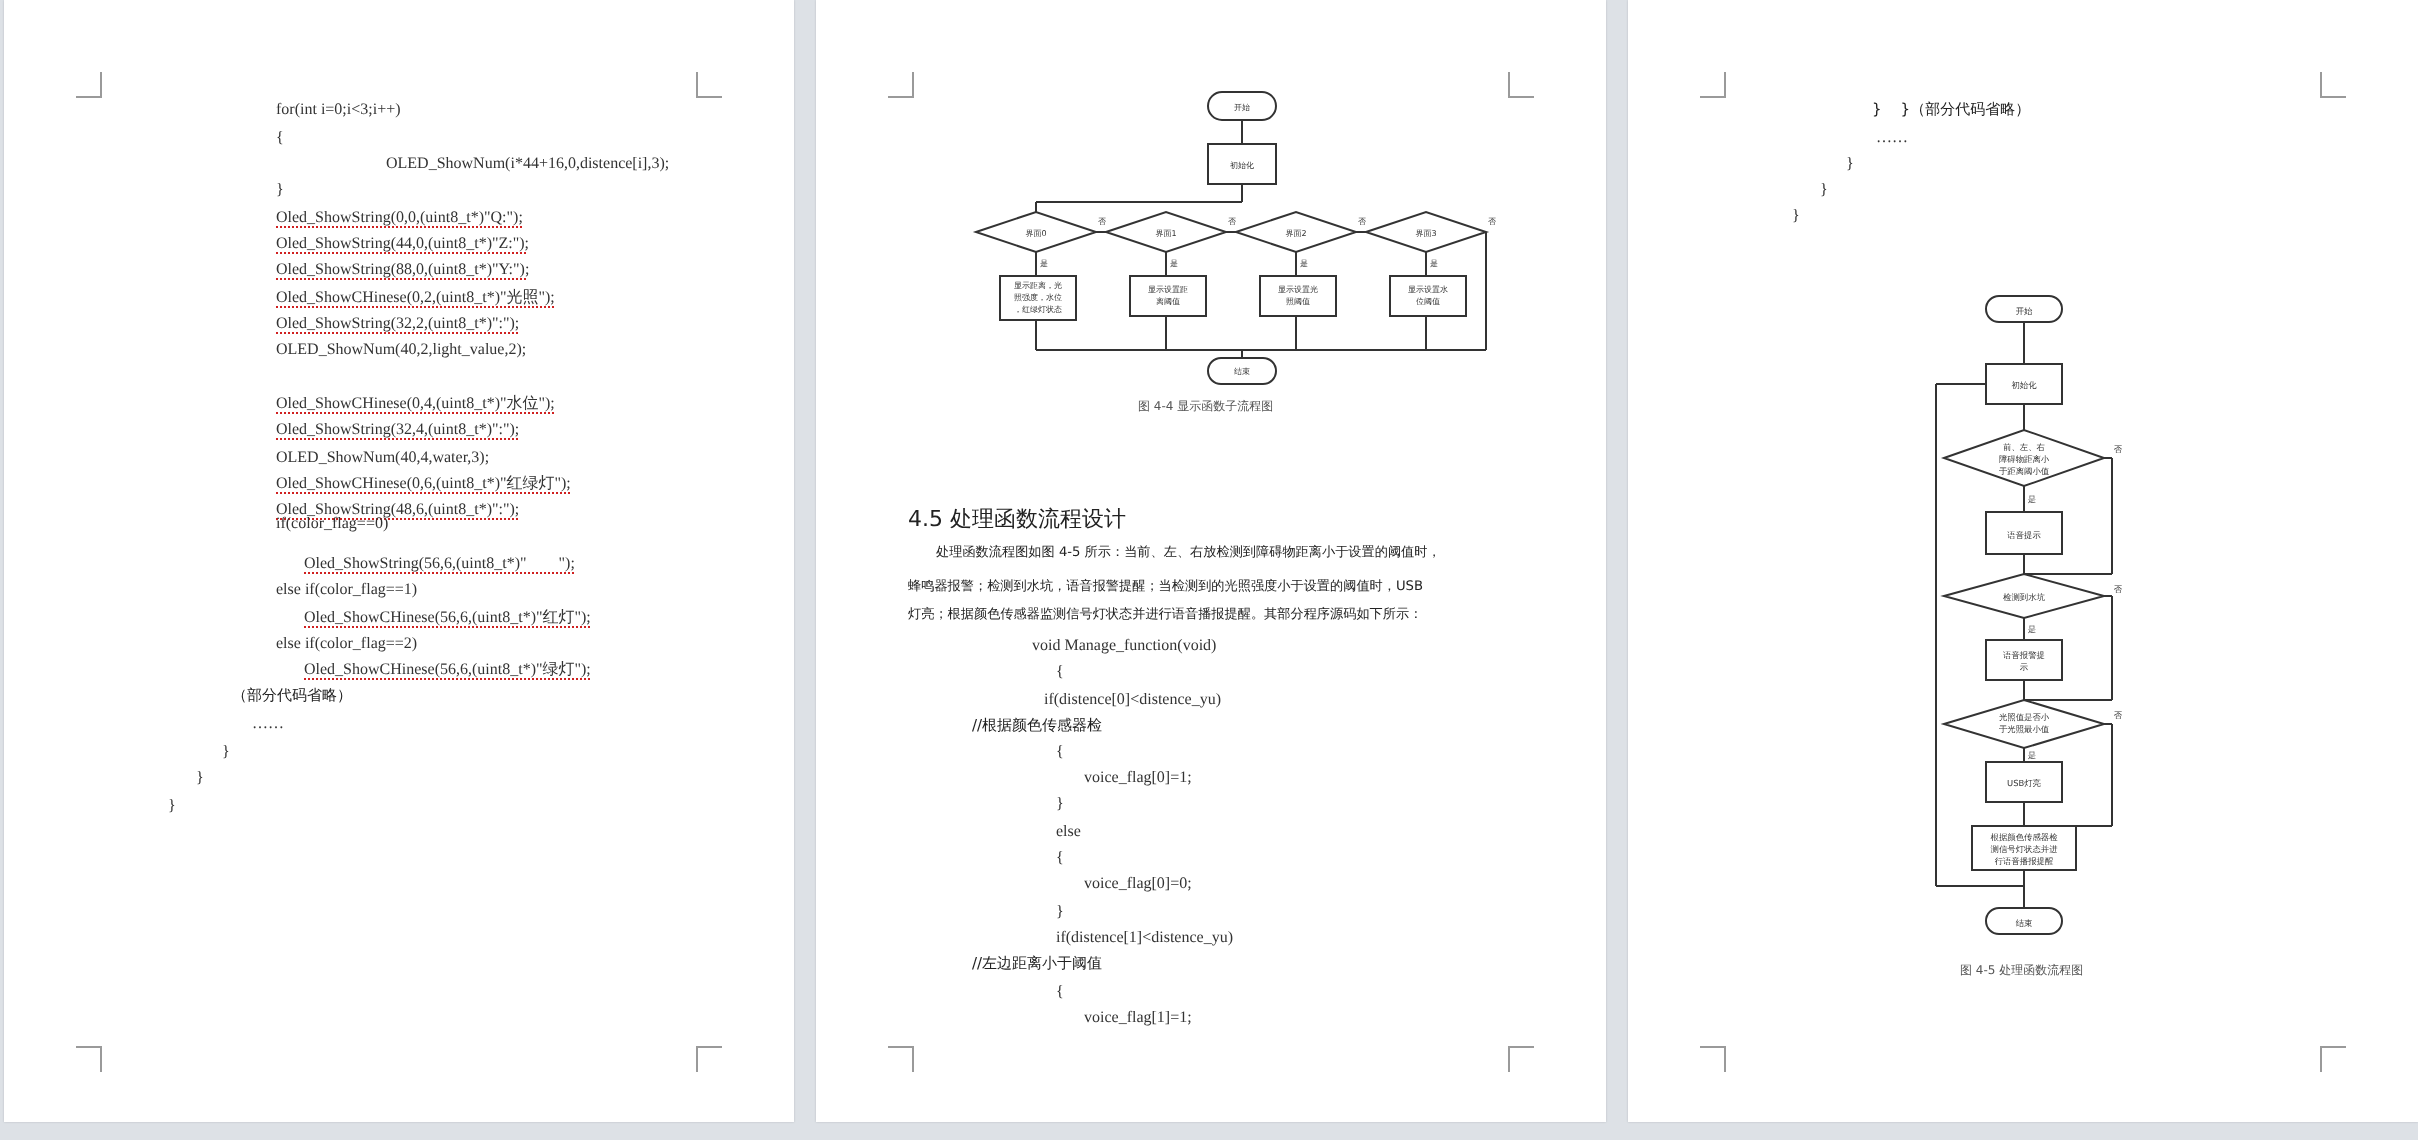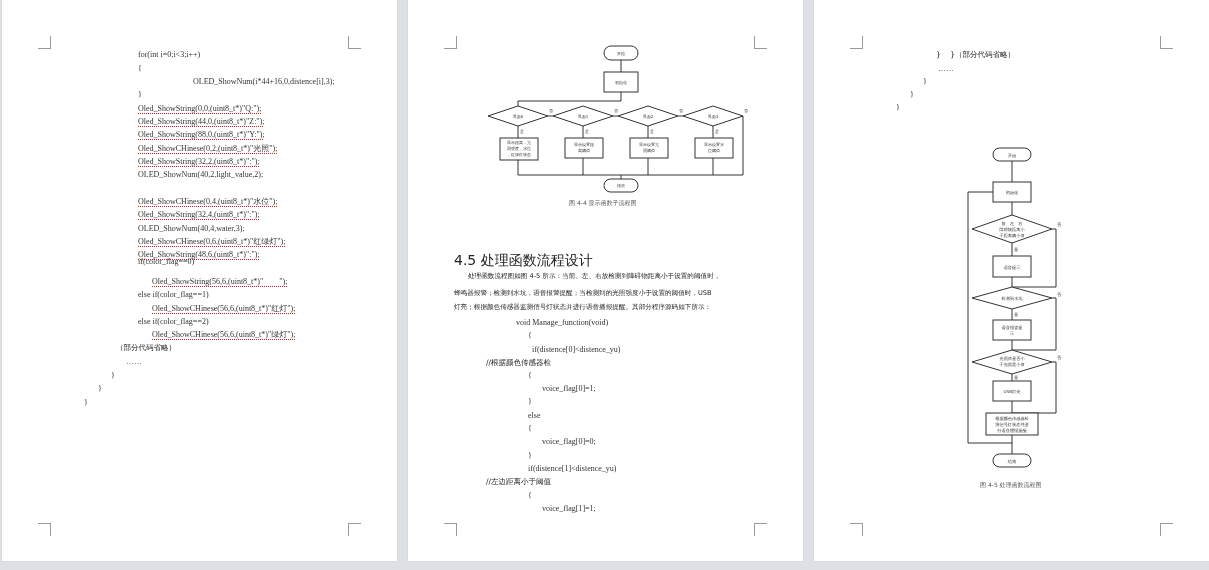--- a/index.html
+++ b/index.html
@@ -11,21 +11,21 @@
   #page2 { left:408px; width:395px; }
   #page3 { left:814px; width:395px; }
   .corner { position:absolute; width:12px; height:12px; border-color:#9a9a9a; border-style:solid; border-width:0; }
   .c-tl { left:36px; top:36px; border-right-width:1px; border-bottom-width:1px; }
   .c-tr { right:36px; top:36px; border-left-width:1px; border-bottom-width:1px; }
   .c-bl { left:36px; top:523px; border-right-width:1px; border-top-width:1px; }
   .c-br { right:36px; top:523px; border-left-width:1px; border-top-width:1px; }
   .line { position:absolute; font-size:8px; line-height:10px; white-space:pre; color:#333;padding-left:20px; }
   .squig { text-decoration: underline dotted #d02020; text-underline-offset:2px; }
   .cn { font-family:"DejaVu Sans", sans-serif; font-size:7.5px; color:#222; }
-  .heading { position:absolute; font-family:"DejaVu Sans", sans-serif; font-size:14px; color:#222; }
+  .heading { position:absolute; font-family:"DejaVu Sans", sans-serif; font-size:11px; color:#222; }
   .para { position:absolute; font-family:"DejaVu Sans", sans-serif; font-size:6.6px; line-height:13.5px; color:#222; }
   .caption { position:absolute; font-family:"DejaVu Sans", sans-serif; font-size:6px; color:#555; }
   svg text { font-family:"DejaVu Sans", sans-serif; }
 </style>
 </head>
 <body>
 
 <div class="page" id="page1">
   <div class="corner c-tl"></div>
   <div class="corner c-tr"></div>
@@ -134,21 +134,21 @@
   </svg>
   <div class="caption" style="left:161px;top:199px;">图 4-4   显示函数子流程图</div>
 
   <div class="heading" style="left:46px;top:252px;">4.5 处理函数流程设计</div>
   <div class="para" style="left:60px;top:270px;">处理函数流程图如图 4-5 所示：当前、左、右放检测到障碍物距离小于设置的阈值时，</div>
   <div class="para" style="left:46px;top:301px;">灯亮；根据颜色传感器监测信号灯状态并进行语音播报提醒。其部分程序源码如下所示：</div>
   <div class="para" style="left:46px;top:287px;">蜂鸣器报警；检测到水坑，语音报警提醒；当检测到的光照强度小于设置的阈值时，USB</div>
 
   <div class="line" style="left:88px;top:318px;">void Manage_function(void)</div>
   <div class="line" style="left:100px;top:331px;">{</div>
-  <div class="line" style="left:104px;top:345px;">if(distence[0]&lt;distence_yu)</div>
+  <div class="line" style="left:94px;top:345px;">if(distence[0]&lt;distence_yu)</div>
   <div class="line cn" style="left:58px;top:358px;">//根据颜色传感器检</div>
   <div class="line" style="left:100px;top:371px;">{</div>
   <div class="line" style="left:114px;top:384px;">voice_flag[0]=1;</div>
   <div class="line" style="left:100px;top:397px;">}</div>
   <div class="line" style="left:100px;top:411px;">else</div>
   <div class="line" style="left:100px;top:424px;">{</div>
   <div class="line" style="left:114px;top:437px;">voice_flag[0]=0;</div>
   <div class="line" style="left:100px;top:451px;">}</div>
   <div class="line" style="left:100px;top:464px;">if(distence[1]&lt;distence_yu)</div>
   <div class="line cn" style="left:58px;top:477px;">//左边距离小于阈值</div>

